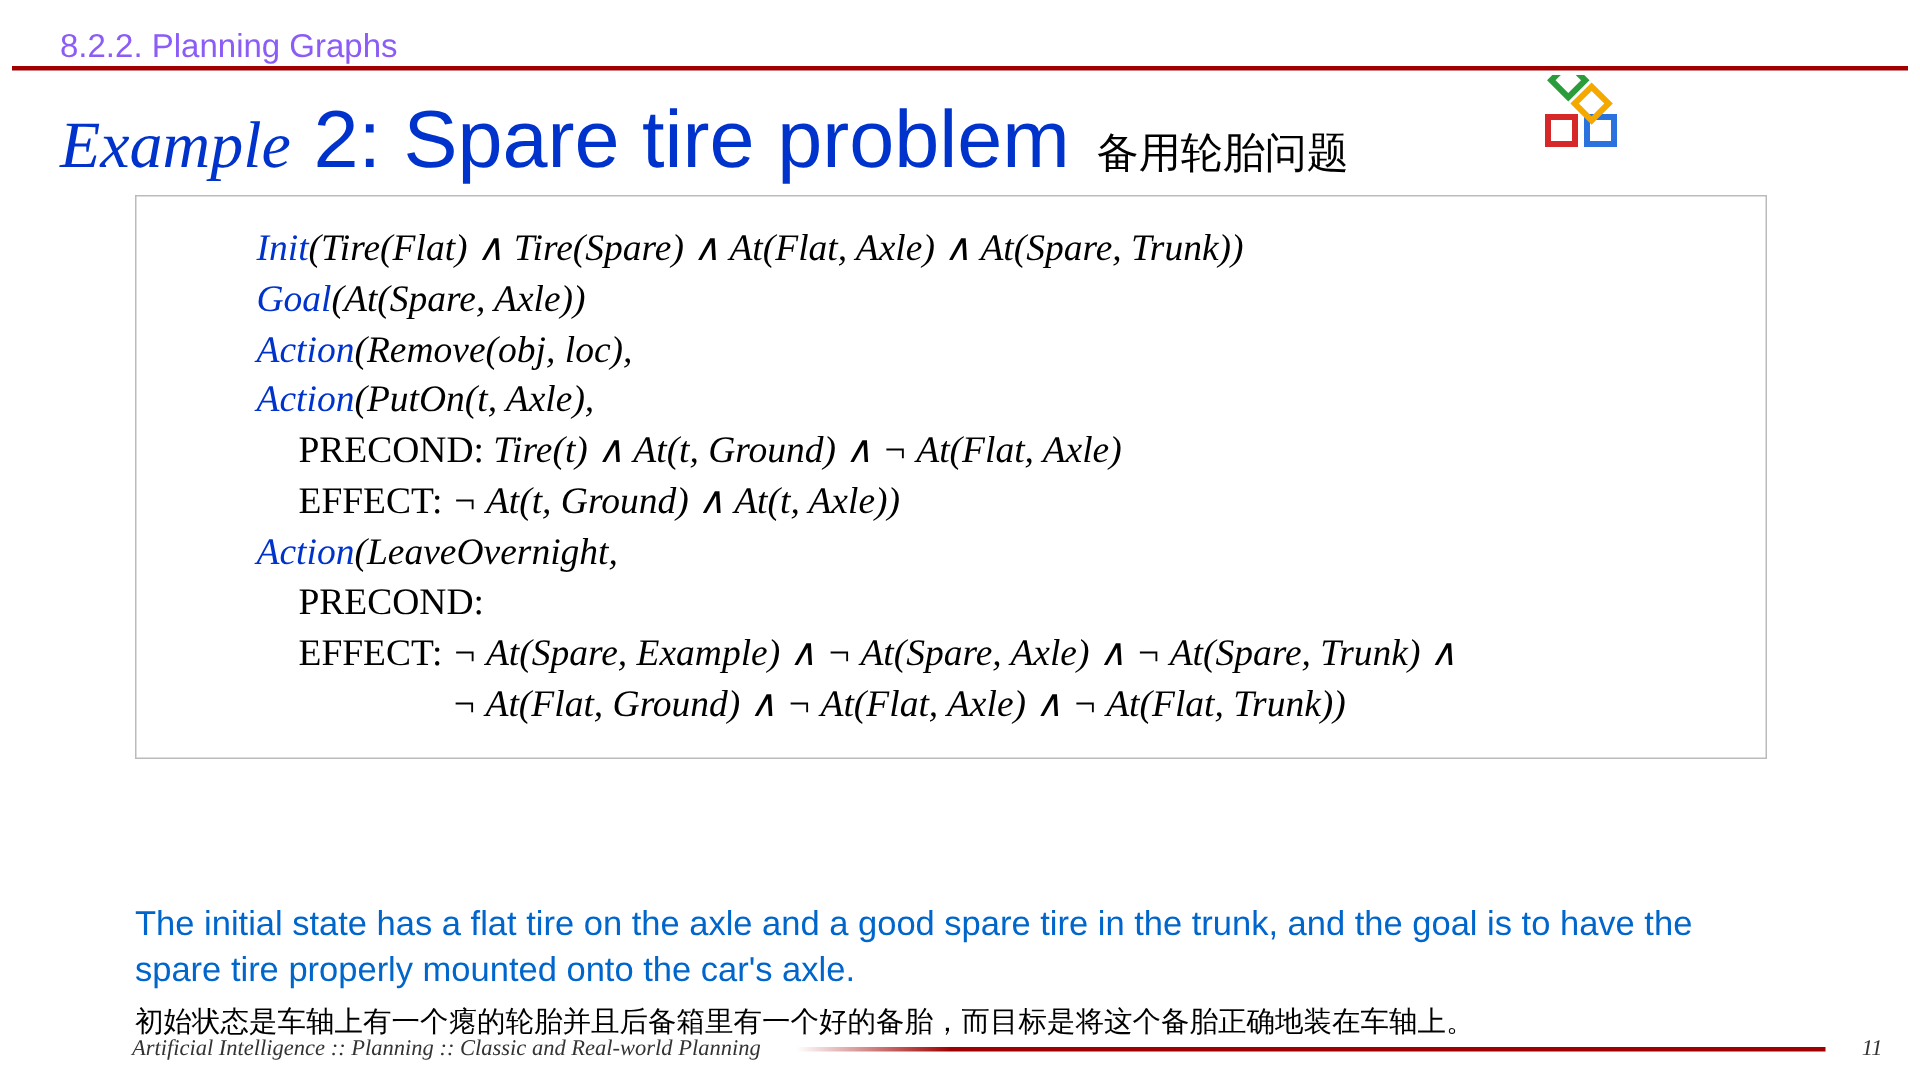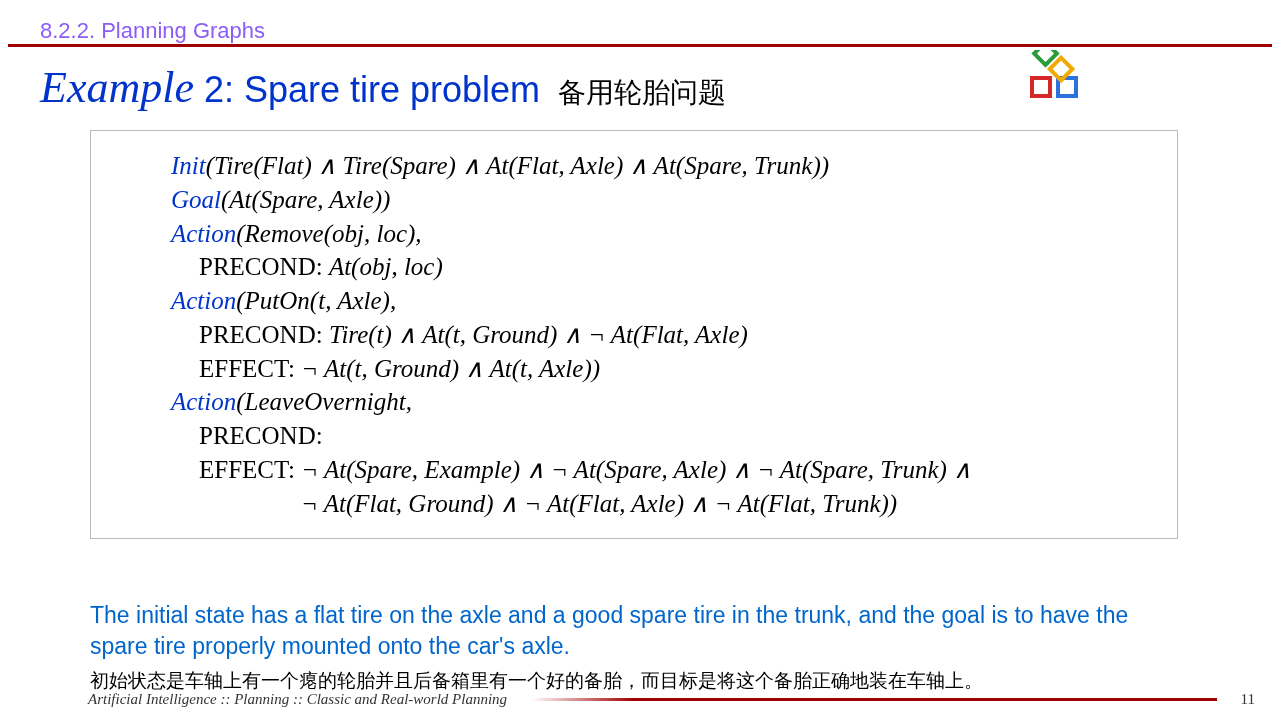--- a/index.html
+++ b/index.html
@@ -38,21 +38,21 @@
     }
     .title-example {
       font-family: "Times New Roman", serif;
       font-style: italic;
       font-size: 44px;
       color: #0033cc;
       margin-top: 28px;
     }
     .title-text {
       font-family: Arial, sans-serif;
-      font-size: 36px;
+      font-size: 54px;
       color: #0033cc;
       font-weight: 400;
     }
     .title-zh {
       font-family: "Microsoft YaHei", "SimSun", serif;
       font-size: 28px;
       color: #000;
     }
     .logo {
       position: absolute;
@@ -126,20 +126,21 @@
       white-space: nowrap;
       margin-left: 48px;
     }
     .footer-line {
       flex: 1;
       height: 3px;
       background: linear-gradient(to right, #fff 0%, #a00000 15%, #a00000 100%);
     }
     .footer-page {
       font-family: "Times New Roman", serif;
+      font-style: italic;
       font-size: 15px;
       color: #333;
     }
   </style>
 </head>
 <body>
 
 <div class="section-header">8.2.2. Planning Graphs</div>
 <div class="red-line"></div>
 
@@ -156,21 +157,20 @@
   <g transform="rotate(45 26 12)">
     <rect x="6" y="4" width="16" height="16" fill="none" stroke="#2a9d3a" stroke-width="4"></rect>
     <rect x="28" y="4" width="16" height="16" fill="none" stroke="#f4a900" stroke-width="4"></rect>
   </g>
 </svg>
 
 <div class="code-box">
   <div class="code-line"><span class="kw">Init</span><span class="it">(Tire(Flat) ∧ Tire(Spare) ∧ At(Flat, Axle) ∧ At(Spare, Trunk))</span></div>
   <div class="code-line"><span class="kw">Goal</span><span class="it">(At(Spare, Axle))</span></div>
   <div class="code-line"><span class="kw">Action</span><span class="it">(Remove(obj, loc),</span></div>
-  <div class="code-line indent1"><span class="rm">PRECOND: </span><span class="it">At(obj, loc)</span></div>
   <div class="code-line"><span class="kw">Action</span><span class="it">(PutOn(t, Axle),</span></div>
   <div class="code-line indent1"><span class="rm">PRECOND: </span><span class="it">Tire(t) ∧ At(t, Ground) ∧ ¬ At(Flat, Axle)</span></div>
   <div class="code-line indent1"><span class="rm">EFFECT: </span><span class="it">¬ At(t, Ground) ∧ At(t, Axle))</span></div>
   <div class="code-line"><span class="kw">Action</span><span class="it">(LeaveOvernight,</span></div>
   <div class="code-line indent1"><span class="rm">PRECOND:</span></div>
   <div class="code-line indent1"><span class="rm">EFFECT: </span><span class="it">¬ At(Spare, Example) ∧ ¬ At(Spare, Axle) ∧ ¬ At(Spare, Trunk) ∧</span></div>
   <div class="code-line indent2"><span class="it">¬ At(Flat, Ground) ∧ ¬ At(Flat, Axle) ∧ ¬ At(Flat, Trunk))</span></div>
 </div>
 
 <div class="statement">

